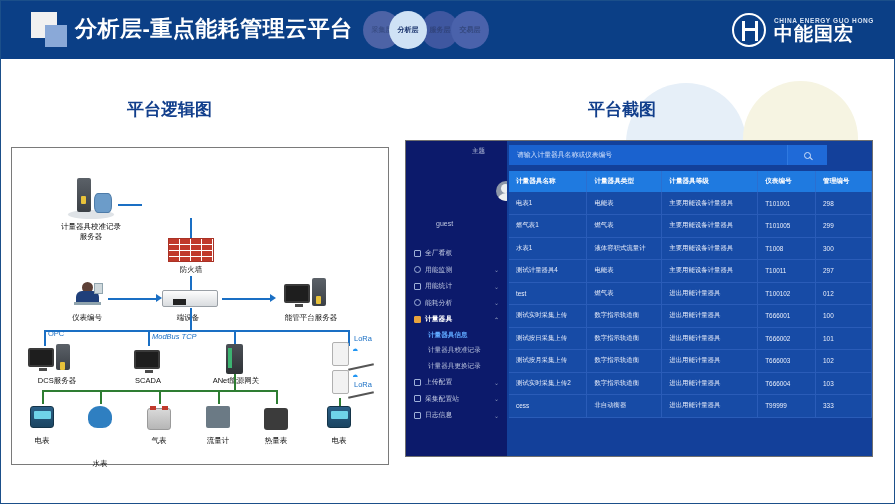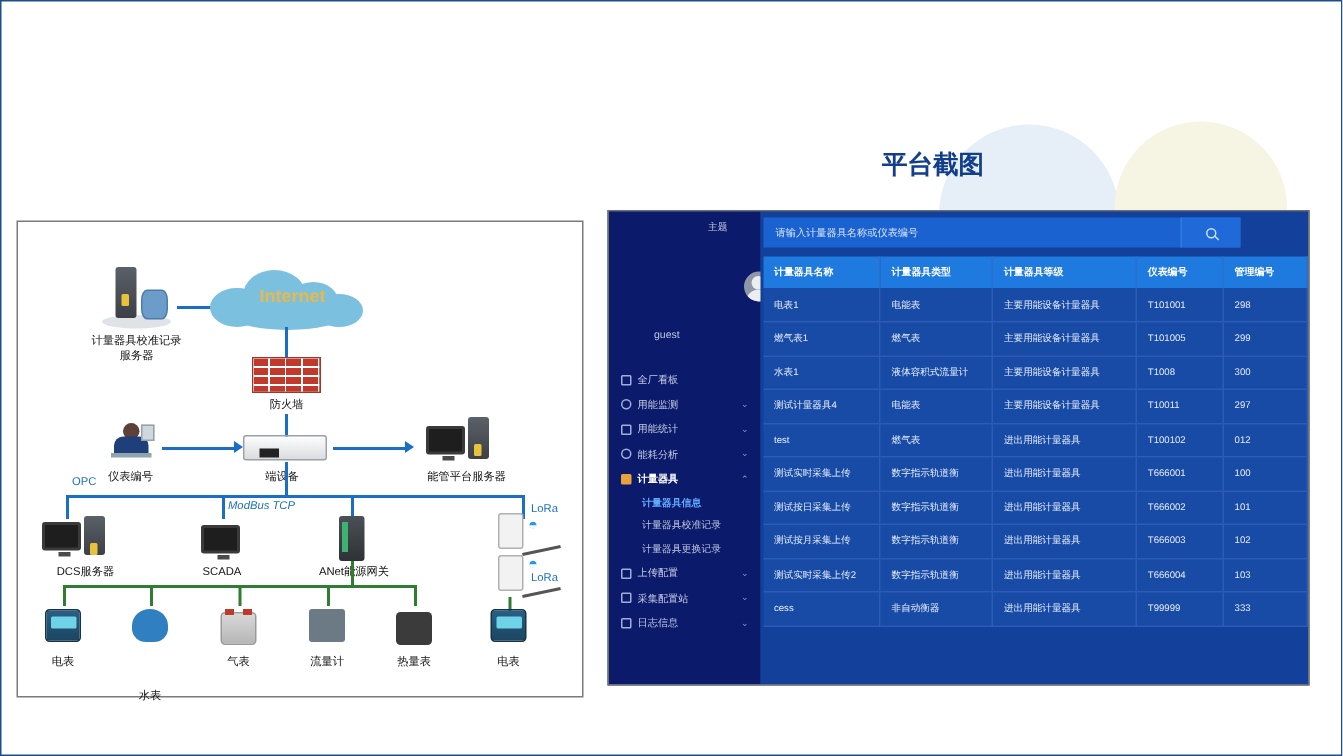--- a/index.html
+++ b/index.html
@@ -205,43 +205,58 @@
   table.grid col.c2 { width:75px; }
   table.grid col.c3 { width:96px; }
   table.grid col.c4 { width:58px; }
   table.grid col.c5 { width:56px; }
 </style>
 </head>
 <body>
 
 <div class="slide">
 
+  <div class="banner">
+    <div class="banner-logo-sq"></div>
+    <div class="banner-logo-sq2"></div>
+    <div class="banner-title">分析层-重点能耗管理云平台</div>
+
+    <div class="circles">
+      <div class="circ c0">采集层</div>
+      <div class="circ c2">服务层</div>
+      <div class="circ c3">交易层</div>
+      <div class="circ c1">分析层</div>
+    </div>
+
+    <div class="brand">
+      <div class="brand-mark">
+          <span class="bm-r"></span>
+        </div>
+      <div class="brand-txt">
+        <div class="brand-en">CHINA ENERGY GUO HONG</div>
+        <div class="brand-cn">中能国宏</div>
+      </div>
+    </div>
+  </div>
 
   <div class="arc arc1"></div>
   <div class="arc arc2"></div>
+  <div class="sec-title left">平台逻辑图</div>
   <div class="sec-title right">平台截图</div>
 
   <div class="diagram">
 
     <div class="ic disc" style="left:56px; top:62px;"></div>
     <div class="ic tower" style="left:65px; top:30px;"></div>
     <div class="ic db" style="left:82px; top:45px;"></div>
     <div class="d-label" style="left:34px; top:74px; width:90px;">计量器具校准记录</div>
     <div class="d-label" style="left:34px; top:84px; width:90px;">服务器</div>
 
     <div class="line-h" style="left:106px; top:56px; width:24px;"></div>
 
-    <div class="cloud" style="left:128px; top:30px;">
-      <div class="cb" style="left:0;top:14px;width:36px;height:26px;"></div>
-      <div class="cb" style="left:22px;top:2px;width:42px;height:34px;"></div>
-      <div class="cb" style="left:52px;top:10px;width:34px;height:28px;"></div>
-      <div class="cb" style="left:70px;top:18px;width:32px;height:22px;"></div>
-      <div class="cb" style="left:14px;top:22px;width:76px;height:20px;"></div>
-      <div style="position:absolute;left:20px;top:12px;width:70px;text-align:center;font-size:12px;color:#e8b84b;font-weight:bold;">Internet</div>
-    </div>
 
     <div class="line-v" style="left:178px; top:70px; height:20px;"></div>
     <div class="fw" style="left:156px; top:90px;"></div>
     <div class="d-label" style="left:144px; top:117px; width:70px;">防火墙</div>
 
     <div class="line-v" style="left:178px; top:128px; height:18px;"></div>
 
     <div class="person" style="left:60px; top:134px;">
       <div class="head"></div>
         <div class="body"></div>
@@ -263,21 +278,21 @@
     <div class="ic tower" style="left:300px; top:130px; height:28px;"></div>
     <div class="d-label" style="left:254px; top:165px; width:90px;">能管平台服务器</div>
 
     <div class="line-v" style="left:178px; top:160px; height:22px;"></div>
     <div class="line-h" style="left:32px; top:182px; width:306px;"></div>
     <div class="line-v" style="left:32px;  top:182px; height:16px;"></div>
     <div class="line-v" style="left:136px; top:182px; height:16px;"></div>
     <div class="line-v" style="left:222px; top:182px; height:16px;"></div>
     <div class="line-v" style="left:336px; top:182px; height:16px;"></div>
 
-    <div class="d-label blue" style="left:36px;  top:168px;text-align:center;">OPC</div>
+    <div class="d-label blue" style="left:36px;  top:181px;text-align:center;">OPC</div>
     <div class="d-label blue" style="left:140px; top:184px;font-style:italic;">ModBus TCP</div>
 
     <div class="monitor" style="left:16px; top:200px;"></div>
     <div class="ic tower" style="left:44px; top:196px; height:26px;"></div>
     <div class="d-label" style="left:10px; top:228px; width:70px;">DCS服务器</div>
 
     <div class="monitor" style="left:122px; top:202px;"></div>
     <div class="d-label" style="left:104px; top:228px; width:64px;">SCADA</div>
 
     <div class="gw" style="left:214px; top:196px;"></div>

